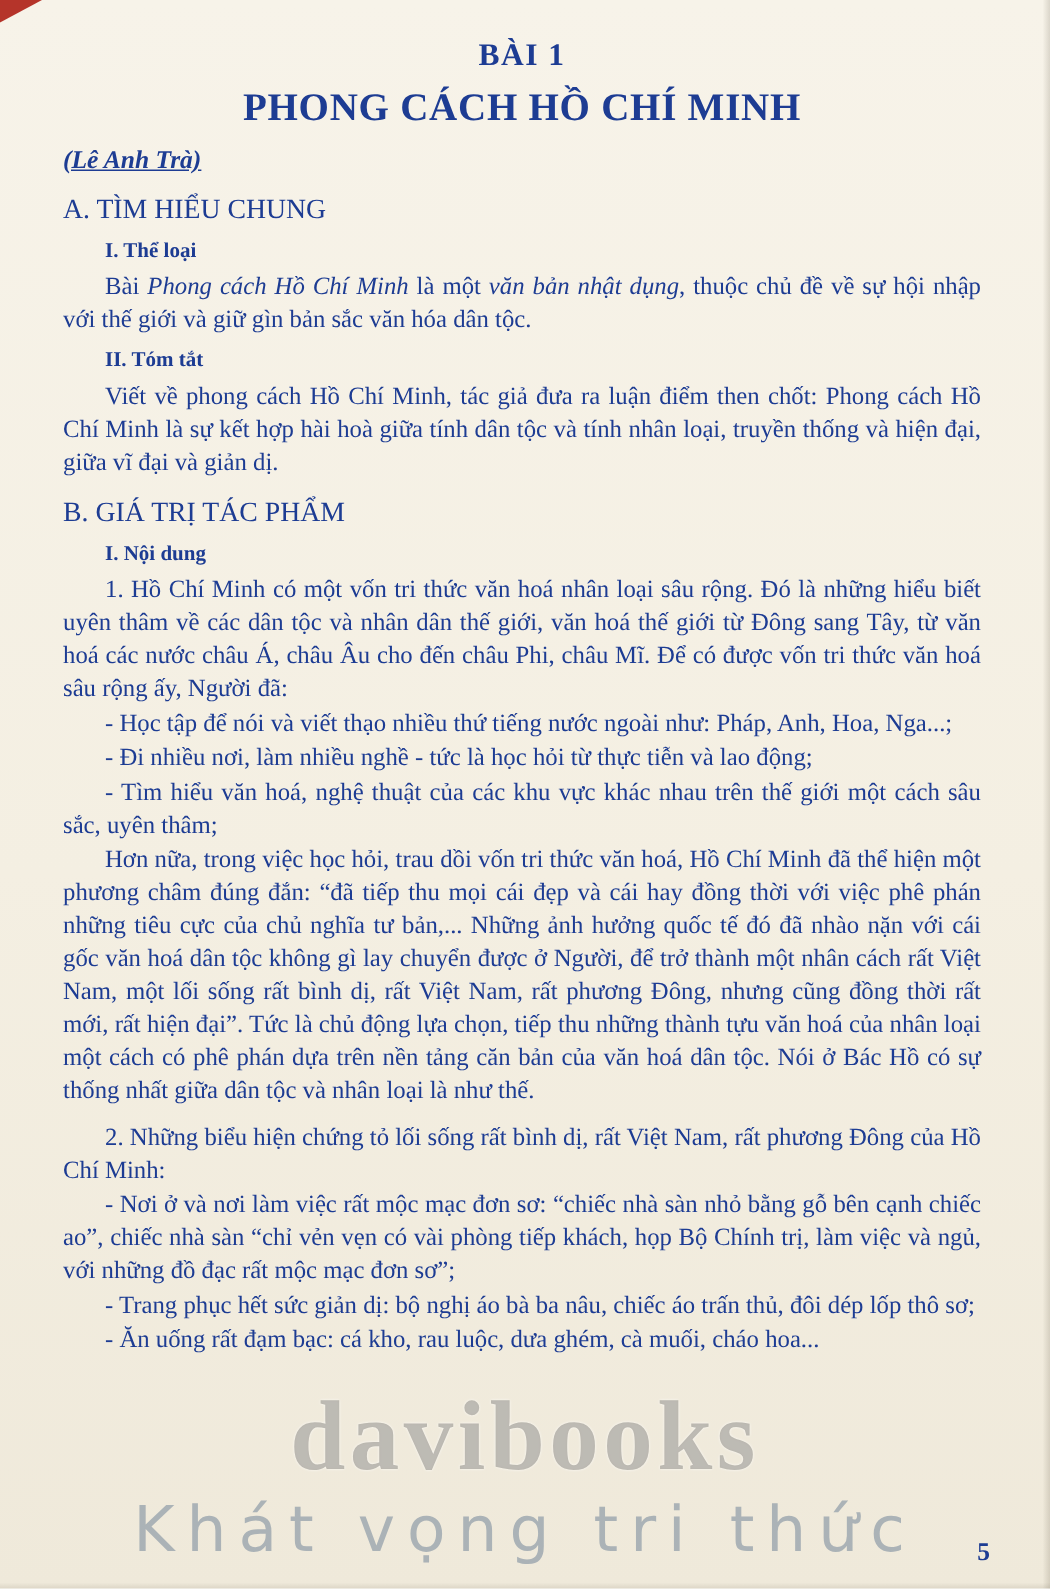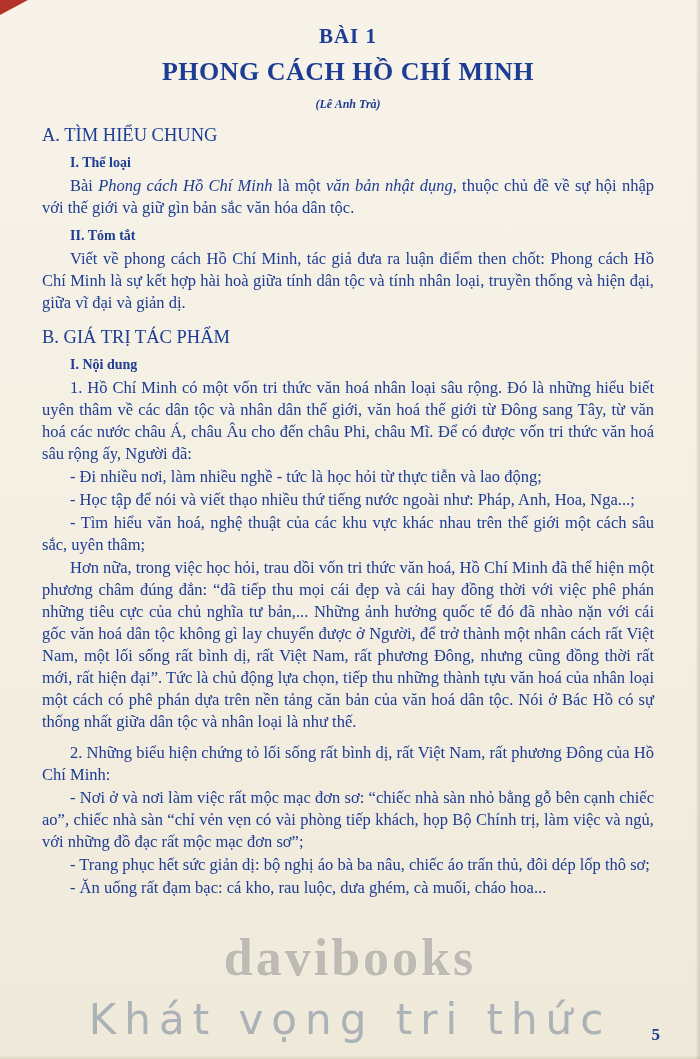--- a/index.html
+++ b/index.html
@@ -24,25 +24,26 @@
     letter-spacing: 1px;
   }
   .doc-title {
     text-align: center;
     font-weight: bold;
     font-size: 26px;
     margin-top: 8px;
     letter-spacing: 0.5px;
   }
   .author-line {
-    text-align: center;
+    text-align: left;
     font-weight: bold;
     font-style: italic;
-    font-size: 12px;
+    font-size: 17px;
     margin-top: 10px;
+    text-decoration: underline;
   }
   .doc-body { margin-top: 4px; }
   .blk {
     margin: 1px 0 0 0;
     font-size: 16.5px;
     line-height: 22px;
     text-align: justify;
   }
   .blk.section-heading {
     font-weight: normal;
@@ -66,21 +67,21 @@
     position: absolute;
     left: 0; right: 0;
     top: 918px;
     text-align: center;
     z-index: 2;
     pointer-events: none;
   }
   .wm-brand {
     font-family: "Liberation Serif", serif;
     font-weight: bold;
-    font-size: 52px;
+    font-size: 66px;
     line-height: 80px;
     letter-spacing: 3px;
     color: rgba(150, 147, 138, 0.62);
     text-shadow: 0 0 2px rgba(255,255,255,0.8);
   }
   .wm-slogan {
     font-family: "DejaVu Sans", sans-serif;
     font-size: 42px;
     line-height: 40px;
     letter-spacing: 8px;
@@ -129,22 +130,22 @@
   <div class="author-line">(Lê Anh Trà)</div>
   <div class="doc-body">
       <p class="blk section-heading"><span>A. TÌM HIỂU CHUNG</span></p>
       <p class="blk sub-heading"><span>I. Thể loại</span></p>
       <p class="blk paragraph"><span>Bài </span><span class="it">Phong cách Hồ Chí Minh</span><span> là một </span><span class="it bd">văn bản nhật dụng</span><span>, thuộc chủ đề về sự hội nhập với thế giới và giữ gìn bản sắc văn hóa dân tộc.</span></p>
       <p class="blk sub-heading"><span>II. Tóm tắt</span></p>
       <p class="blk paragraph"><span>Viết về phong cách Hồ Chí Minh, tác giả đưa ra luận điểm then chốt: Phong cách Hồ Chí Minh là sự kết hợp hài hoà giữa tính dân tộc và tính nhân loại, truyền thống và hiện đại, giữa vĩ đại và giản dị.</span></p>
       <p class="blk section-heading"><span>B. GIÁ TRỊ TÁC PHẨM</span></p>
       <p class="blk sub-heading"><span>I. Nội dung</span></p>
       <p class="blk paragraph"><span>1. Hồ Chí Minh có một vốn tri thức văn hoá nhân loại sâu rộng. Đó là những hiểu biết uyên thâm về các dân tộc và nhân dân thế giới, văn hoá thế giới từ Đông sang Tây, từ văn hoá các nước châu Á, châu Âu cho đến châu Phi, châu Mĩ. Để có được vốn tri thức văn hoá sâu rộng ấy, Người đã:</span></p>
+      <p class="blk paragraph"><span>- Học tập để nói và viết thạo nhiều thứ tiếng nước ngoài như: Pháp, Anh, Hoa, Nga...;</span></p>
       <p class="blk paragraph"><span>- Đi nhiều nơi, làm nhiều nghề - tức là học hỏi từ thực tiễn và lao động;</span></p>
-      <p class="blk paragraph"><span>- Học tập để nói và viết thạo nhiều thứ tiếng nước ngoài như: Pháp, Anh, Hoa, Nga...;</span></p>
       <p class="blk paragraph"><span>- Tìm hiểu văn hoá, nghệ thuật của các khu vực khác nhau trên thế giới một cách sâu sắc, uyên thâm;</span></p>
       <p class="blk paragraph"><span>Hơn nữa, trong việc học hỏi, </span><span class="bd">trau dồi</span><span> vốn tri thức văn hoá, Hồ Chí Minh đã thể hiện một phương châm đúng đắn: “đã tiếp thu mọi cái đẹp và cái hay đồng thời với việc phê phán những tiêu cực của </span><span class="bd">chủ nghĩa tư bản</span><span>,... Những ảnh hưởng quốc tế đó đã nhào nặn với cái gốc văn hoá dân tộc không gì lay chuyển được ở Người, để trở thành một nhân cách </span><span class="bd">rất Việt Nam, một lối sống rất bình dị, rất Việt Nam, rất phương Đông, nhưng cũng đồng thời rất mới, rất hiện đại</span><span>”. Tức là chủ động lựa chọn, tiếp thu những thành tựu văn hoá của nhân loại một cách có phê phán dựa trên nền tảng căn bản của văn hoá dân tộc. Nói ở Bác Hồ có sự thống nhất giữa dân tộc và nhân loại là như thế.</span></p>
       <p class="blk paragraph spaced"><span class="bd">2. Những biểu hiện chứng tỏ lối sống rất bình dị, rất Việt Nam, rất phương Đông của Hồ Chí Minh:</span></p>
       <p class="blk paragraph"><span>- Nơi ở và nơi làm việc rất mộc mạc đơn sơ: “chiếc nhà sàn nhỏ bằng gỗ bên cạnh chiếc ao”, chiếc nhà sàn “chỉ vẻn vẹn có vài phòng tiếp khách, họp Bộ Chính trị, làm việc và ngủ, với những đồ đạc rất mộc mạc đơn sơ”;</span></p>
       <p class="blk paragraph"><span>- Trang phục hết sức giản dị: bộ nghị áo bà ba nâu, chiếc áo trấn thủ, đôi dép lốp thô sơ;</span></p>
       <p class="blk paragraph"><span>- Ăn uống rất đạm bạc: cá kho, rau luộc, dưa ghém, cà muối, cháo hoa...</span></p>
     </div>
 </div>
 
 <div class="watermark">

